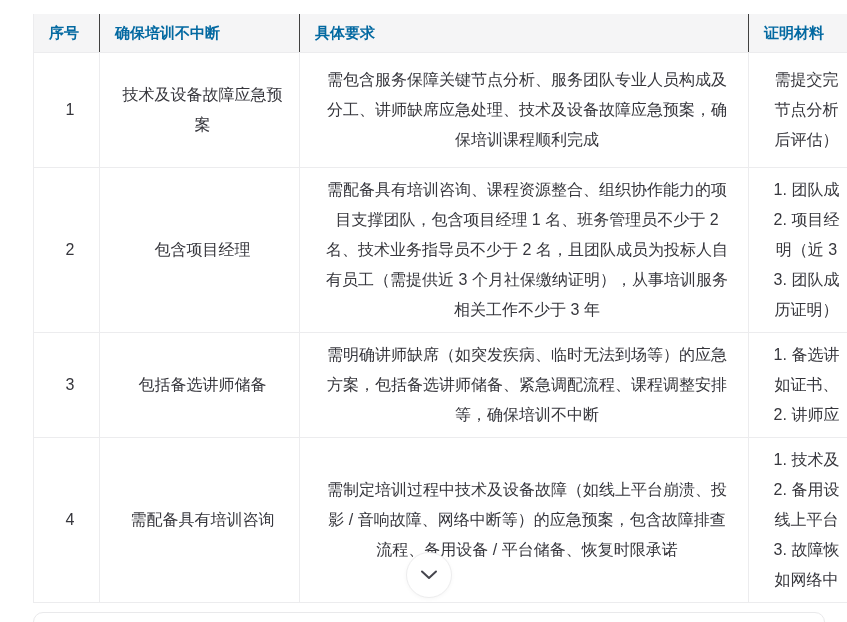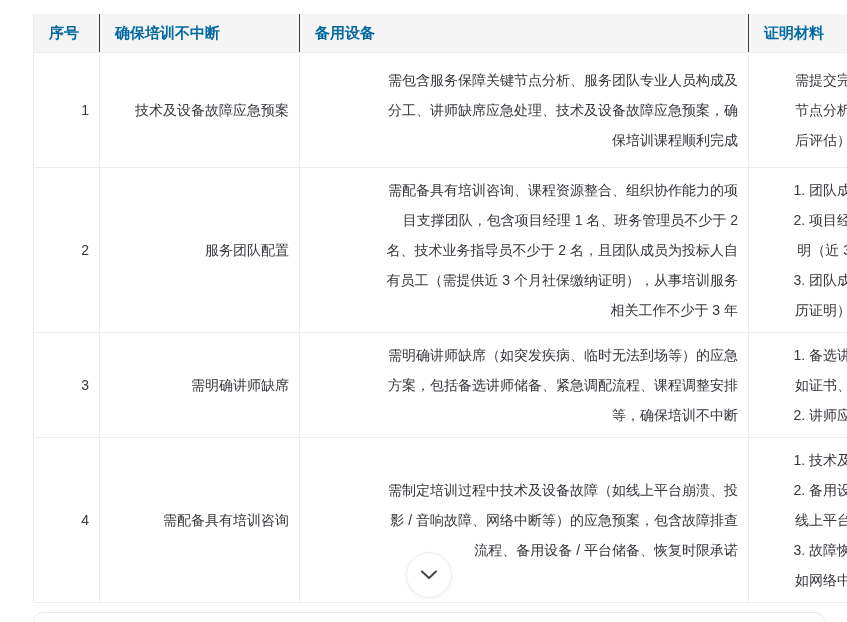--- a/index.html
+++ b/index.html
@@ -41,23 +41,23 @@
     font-size: 15px;
     font-weight: 700;
     color: #0369a1;
     border-right: 1px solid #404040;
     border-bottom: 1px solid #ececee;
     white-space: nowrap;
     overflow: hidden;
   }
   table.req-table td {
     vertical-align: middle;
-    text-align: right;
+    text-align: center;
     padding: 6px 10px 6px 16px;
-    font-size: 14px;
+    font-size: 16px;
     line-height: 30px;
     color: #36363c;
     border-right: 1px solid #ececee;
     border-bottom: 1px solid #ececee;
     white-space: pre-line;
     overflow: hidden;
   }
   table.req-table td.idx { padding-left: 17px; }
   table.req-table td.evidence { padding-left: 13px; padding-right: 4px; }
   tr.r1 { height: 115px; }
@@ -107,52 +107,52 @@
       <colgroup>
           <col class="c1">
           <col class="c2">
           <col class="c3">
           <col class="c4">
         </colgroup>
       <thead>
         <tr>
           <th>序号</th>
           <th>确保培训不中断</th>
-          <th>备用设备</th>
+          <th>具体要求</th>
           <th>证明材料</th>
         </tr>
       </thead>
       <tbody>
         <tr class="r1">
           <td class="idx">1</td>
           <td>技术及设备故障应急预案</td>
           <td>需包含服务保障关键节点分析、服务团队专业人员构成及
 分工、讲师缺席应急处理、技术及设备故障应急预案，确
 保培训课程顺利完成</td>
           <td class="evidence">需提交完
 节点分析
 后评估）</td>
         </tr>
         <tr class="r2">
           <td class="idx">2</td>
-          <td>服务团队配置</td>
+          <td>包含项目经理</td>
           <td>需配备具有培训咨询、课程资源整合、组织协作能力的项
 目支撑团队，包含项目经理 1 名、班务管理员不少于 2
 名、技术业务指导员不少于 2 名，且团队成员为投标人自
 有员工（需提供近 3 个月社保缴纳证明），从事培训服务
 相关工作不少于 3 年</td>
           <td class="evidence">1. 团队成
 2. 项目经
 明（近 3
 3. 团队成
 历证明）</td>
         </tr>
         <tr class="r3">
           <td class="idx">3</td>
-          <td>需明确讲师缺席</td>
+          <td>包括备选讲师储备</td>
           <td>需明确讲师缺席（如突发疾病、临时无法到场等）的应急
 方案，包括备选讲师储备、紧急调配流程、课程调整安排
 等，确保培训不中断</td>
           <td class="evidence">1. 备选讲
 如证书、
 2. 讲师应</td>
         </tr>
         <tr class="r4">
           <td class="idx">4</td>
           <td>需配备具有培训咨询</td>

